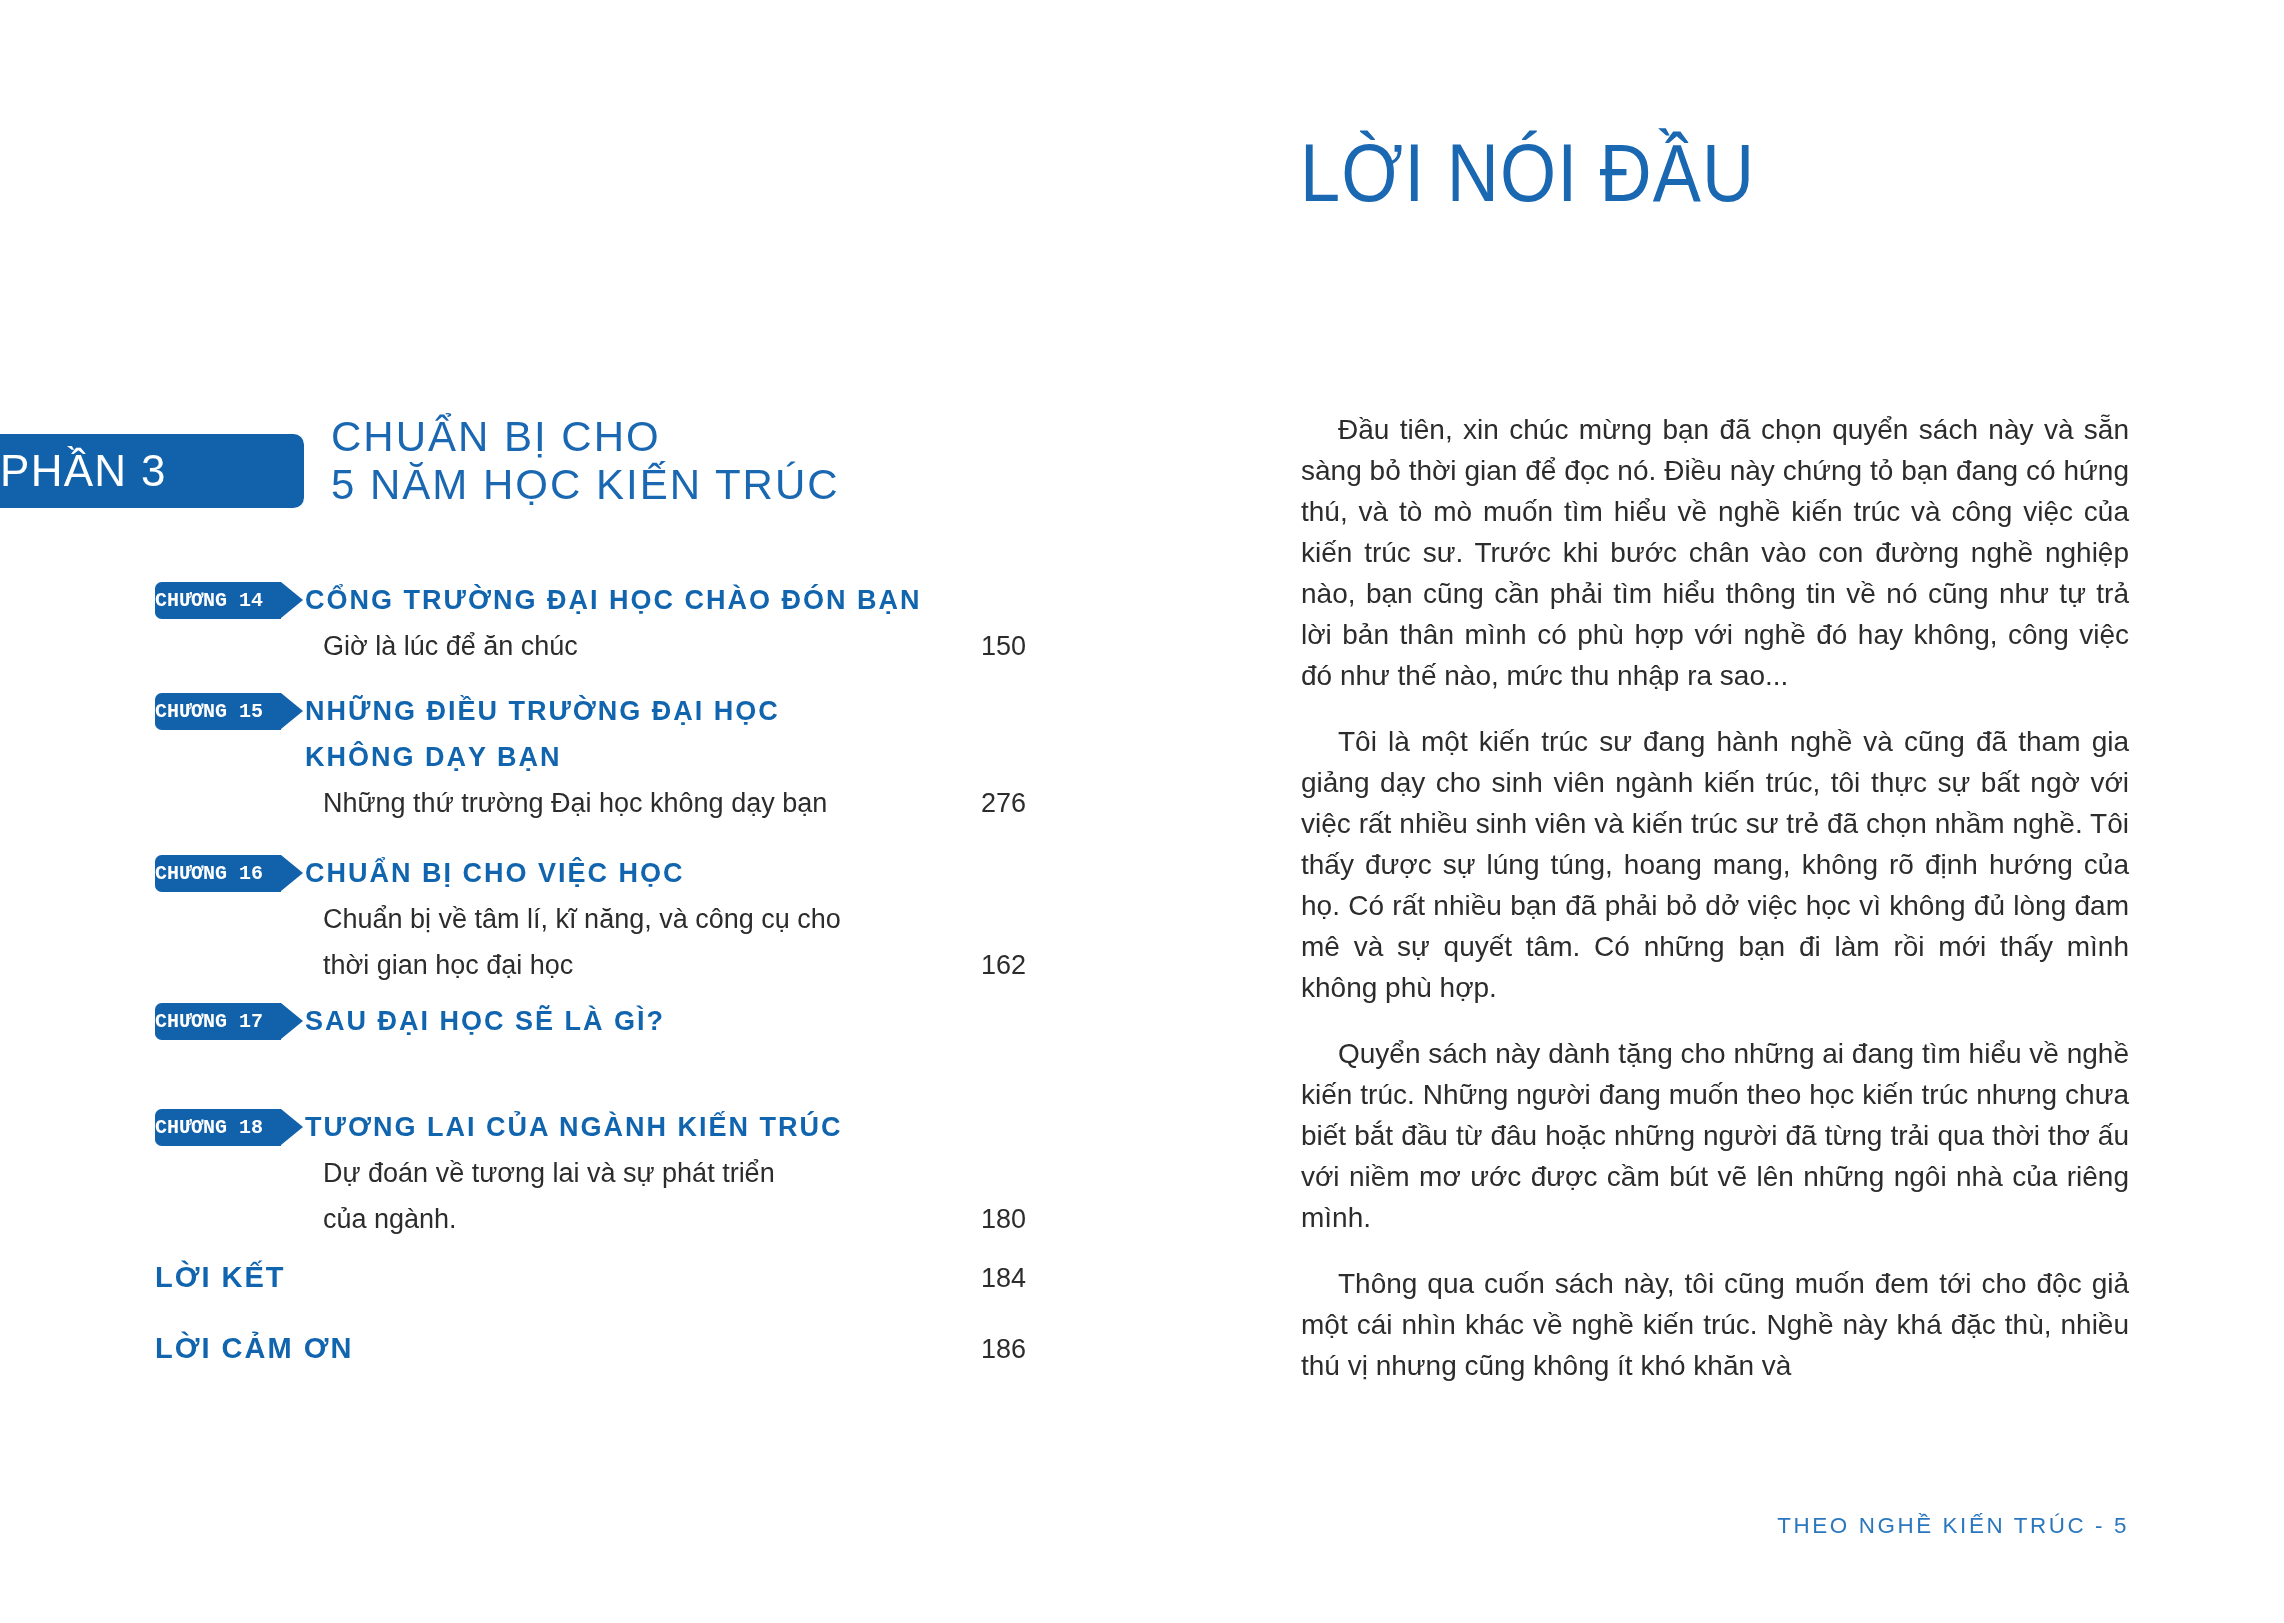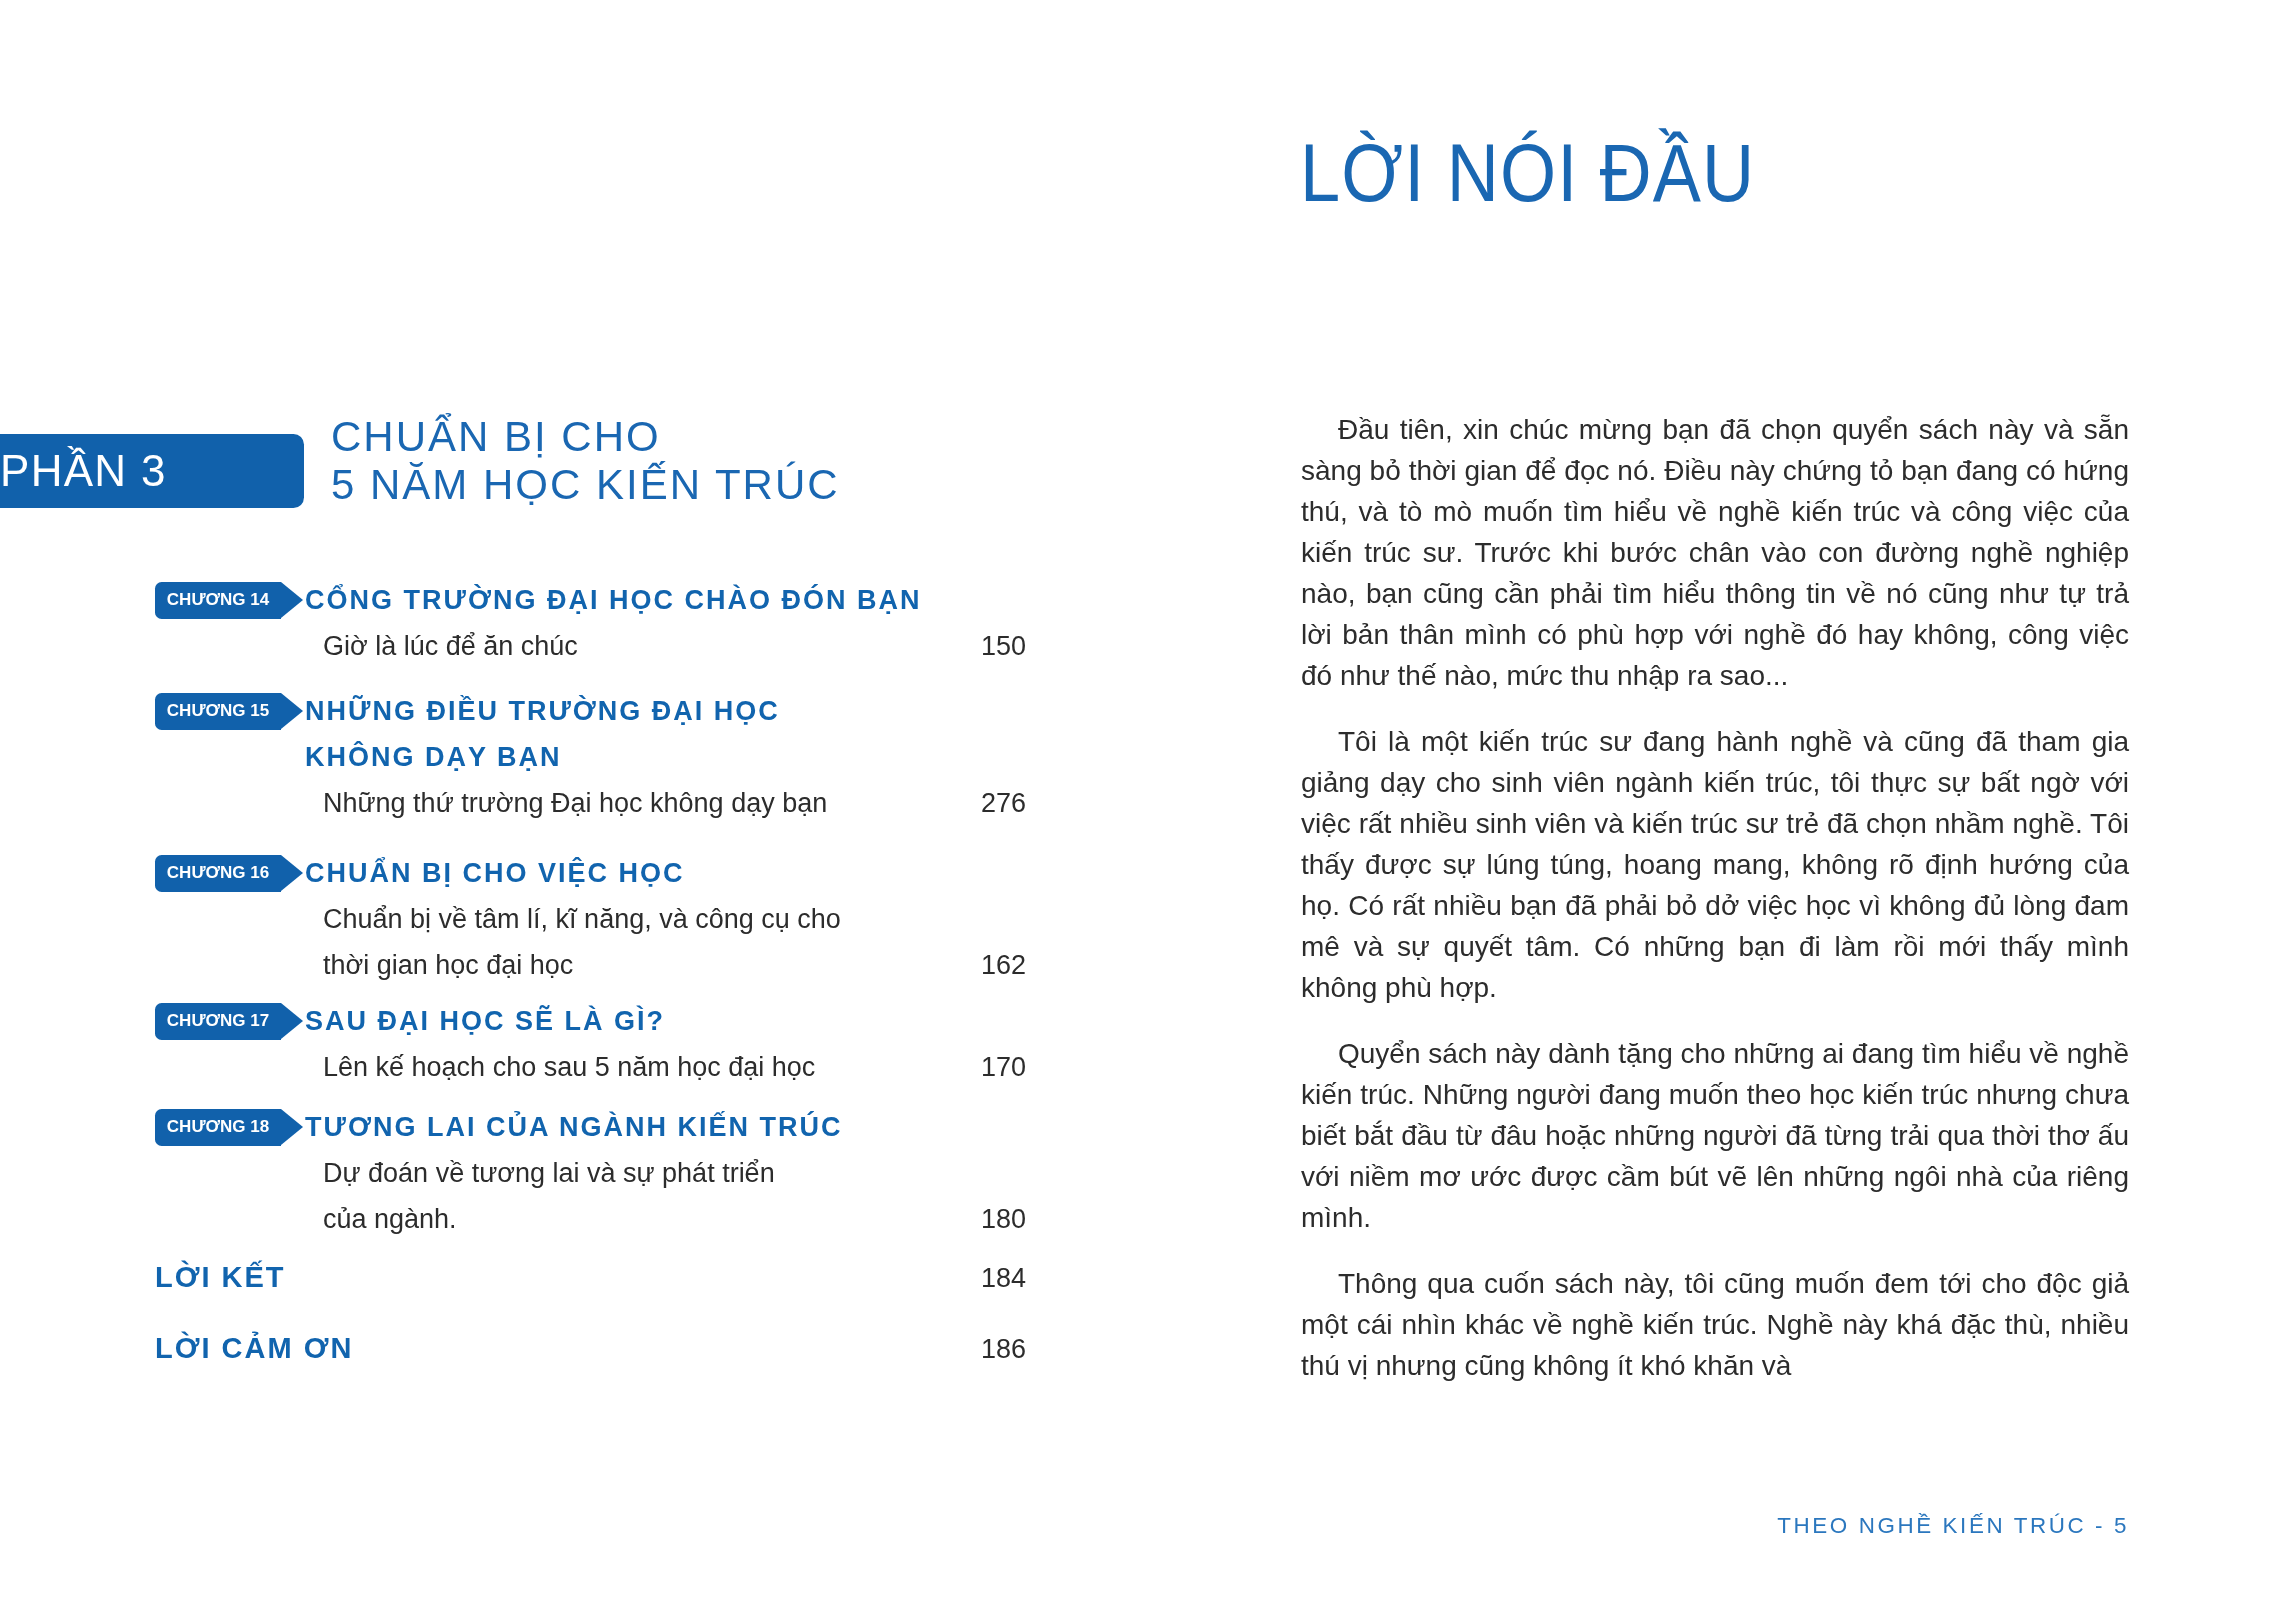--- a/index.html
+++ b/index.html
@@ -45,22 +45,22 @@
   .chapter:nth-of-type(3){top:850px;}
   .chapter:nth-of-type(4){top:998px;}
   .chapter:nth-of-type(5){top:1104px;}
 
   .ch-head{display:flex;align-items:flex-start;}
   .badge{
     position:relative;flex:none;
     width:126px;height:37px;margin-top:4.6px;
     background:var(--blue);
     border-radius:6.6px 0 0 6.6px;
-    display:flex;align-items:center;justify-content:center;
-    color:var(--white);font-weight:bold;font-size:17px;white-space:nowrap;
+    display:flex;align-items:center;justify-content:flex-start;
+    color:var(--white);font-weight:bold;font-size:20px;white-space:nowrap;font-family:Liberation Mono, monospace;
   }
   .badge::after{
     content:"";position:absolute;left:100%;top:0;
     border-top:18.4px solid transparent;
     border-bottom:18.4px solid transparent;
     border-left:22.4px solid var(--blue);
   }
   .ch-titles{
     margin-left:24px;
     color:var(--blue-title);
@@ -177,26 +177,20 @@
 
   <div class="chapter">
     <div class="ch-head">
       <div class="badge">
         <span>CHƯƠNG 17</span>
       </div>
       <div class="ch-titles">
             <div>SAU ĐẠI HỌC SẼ LÀ GÌ?</div>
           </div>
     </div>
-    <div class="ch-sub">
-      <div class="sub-lines">
-            <div>Lên kế hoạch cho sau 5 năm học đại học</div>
-          </div>
-      <div class="pagenum">170</div>
-    </div>
   </div>
 
   <div class="chapter">
     <div class="ch-head">
       <div class="badge">
         <span>CHƯƠNG 18</span>
       </div>
       <div class="ch-titles">
             <div>TƯƠNG LAI CỦA NGÀNH KIẾN TRÚC</div>
           </div>

